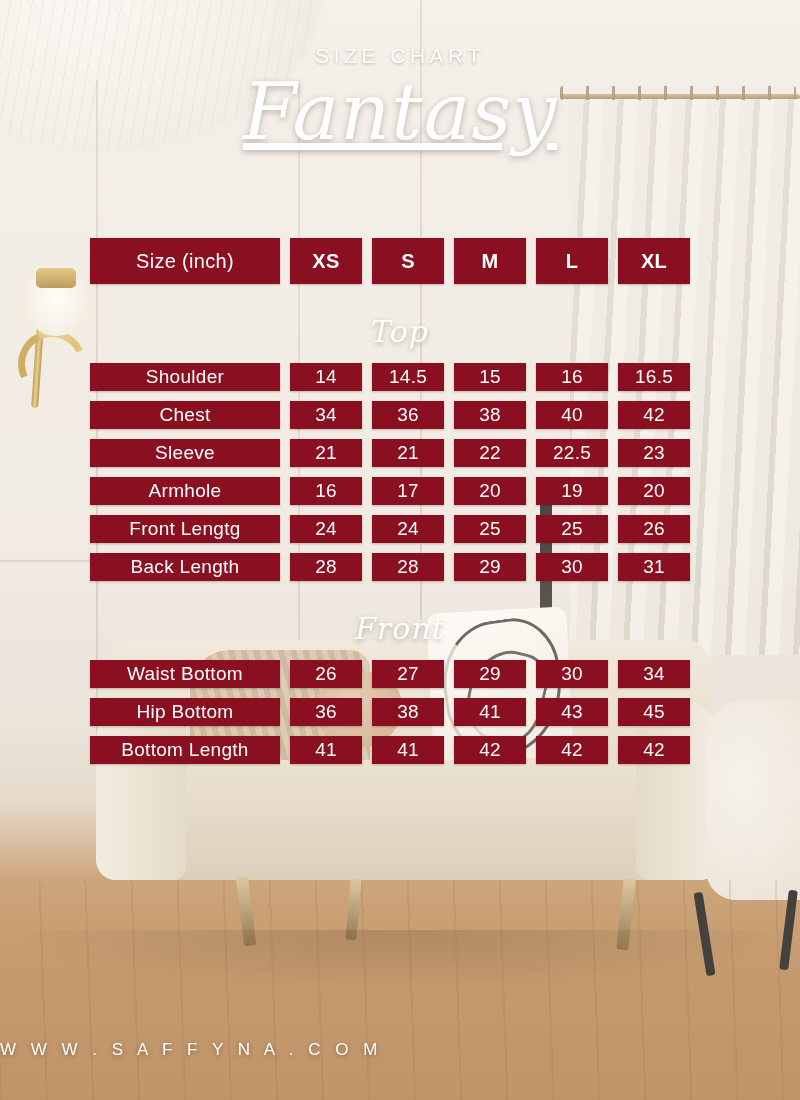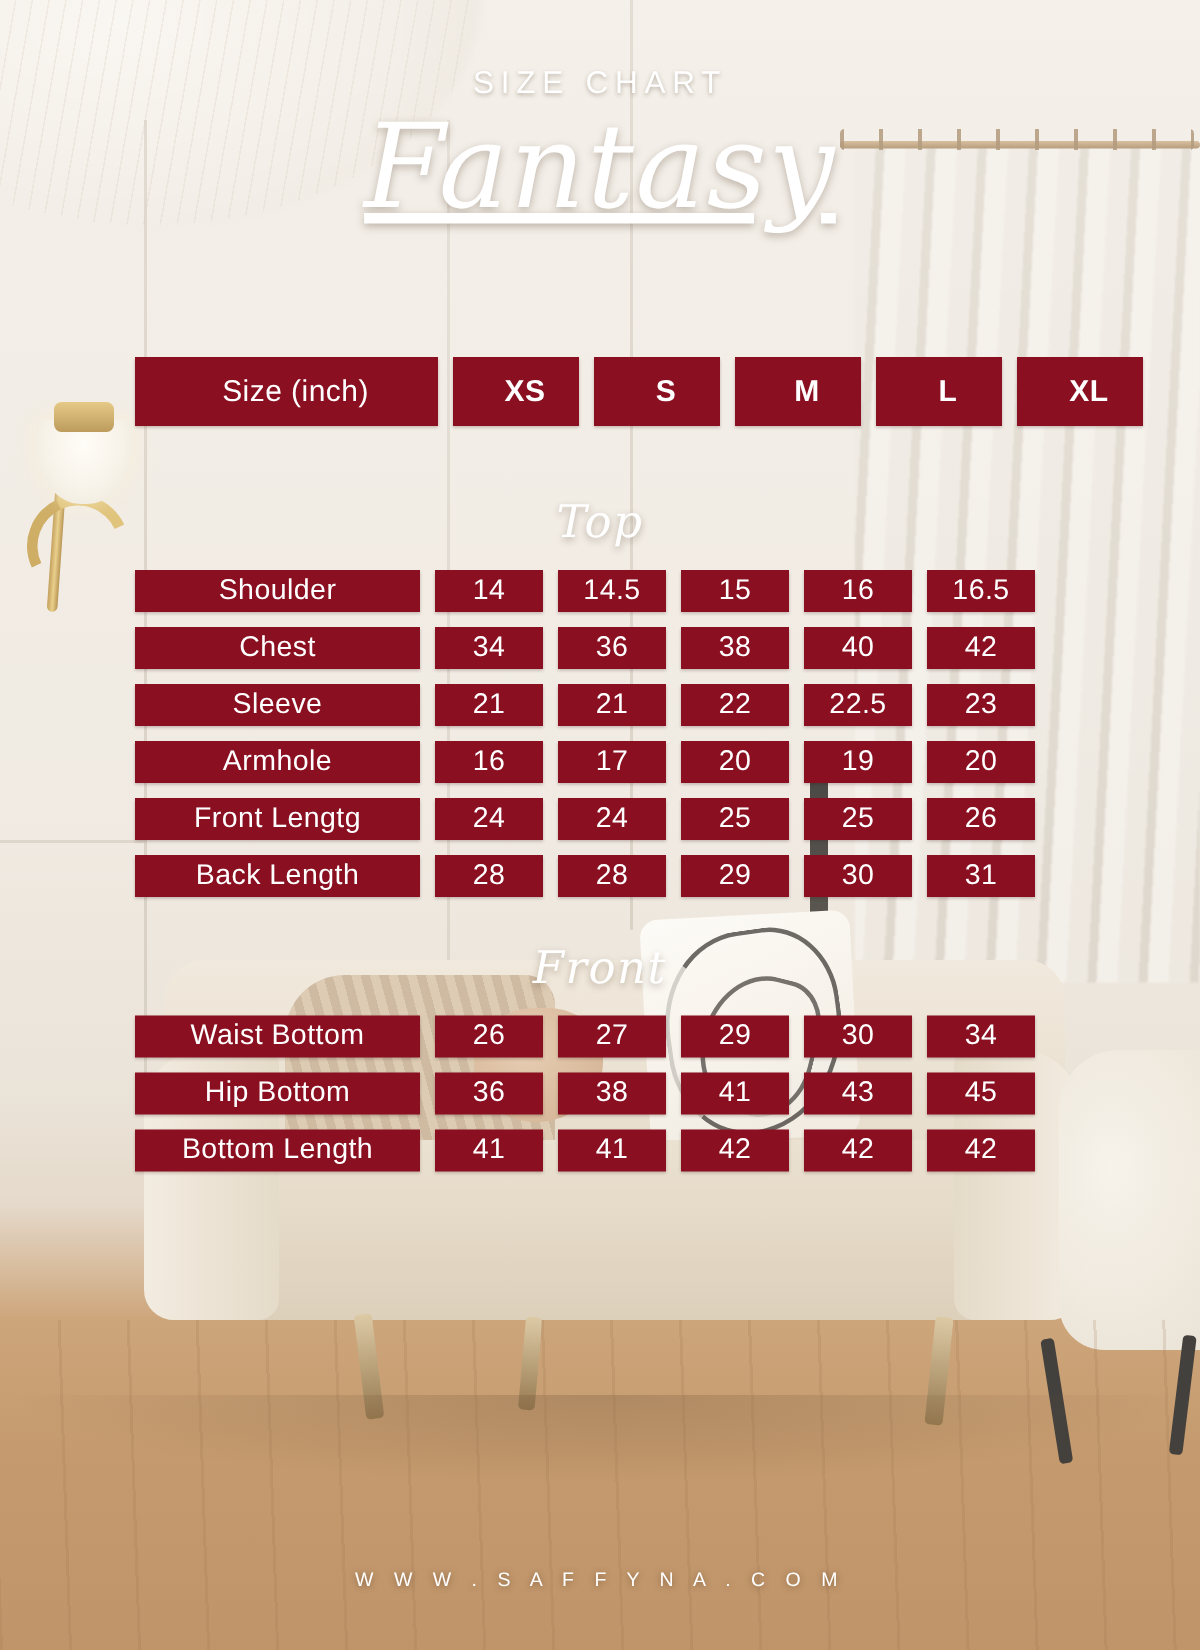--- a/index.html
+++ b/index.html
@@ -308,43 +308,43 @@
     box-shadow: 0 1px 2px rgba(60,20,20,.25);
   }
   .cell.label {
     width: 190px;
     flex: 0 0 190px;
   }
   .cell.val {
     width: 72px;
     flex: 0 0 72px;
   }
-  .row.header-row .cell { height: 46px; font-size: 20px; padding-left: 12px; }
+  .row.header-row .cell { height: 46px; font-size: 20px; }
   .row.header-row .cell.val { font-weight: 700; text-align: right; }
 
   .section-title {
     text-align: center;
     font-family: "DejaVu Serif", serif;
     font-style: italic;
     font-size: 30px;
     color: #ffffff;
     margin: 22px 0 14px 0;
     letter-spacing: 1px;
     text-shadow: 0 2px 5px rgba(80,60,40,.35);
   }
-  .section-title.top-sec { margin-top: 47px; }
+  .section-title.top-sec { margin-top: 30px; }
   .section-title.skirt-sec { margin-top: 30px; }
 
   .footer {
     position: absolute;
     bottom: 40px;
     left: 0; width: 100%;
-    text-align: center;
+    text-align: left;
     color: #ffffff;
-    font-size: 13px;
+    font-size: 17px;
     letter-spacing: 5px;
     text-shadow: 0 1px 4px rgba(70,45,25,.5);
   }
 </style>
 </head>
 <body>
 
 <div class="poster">
 
   <div class="bg">

